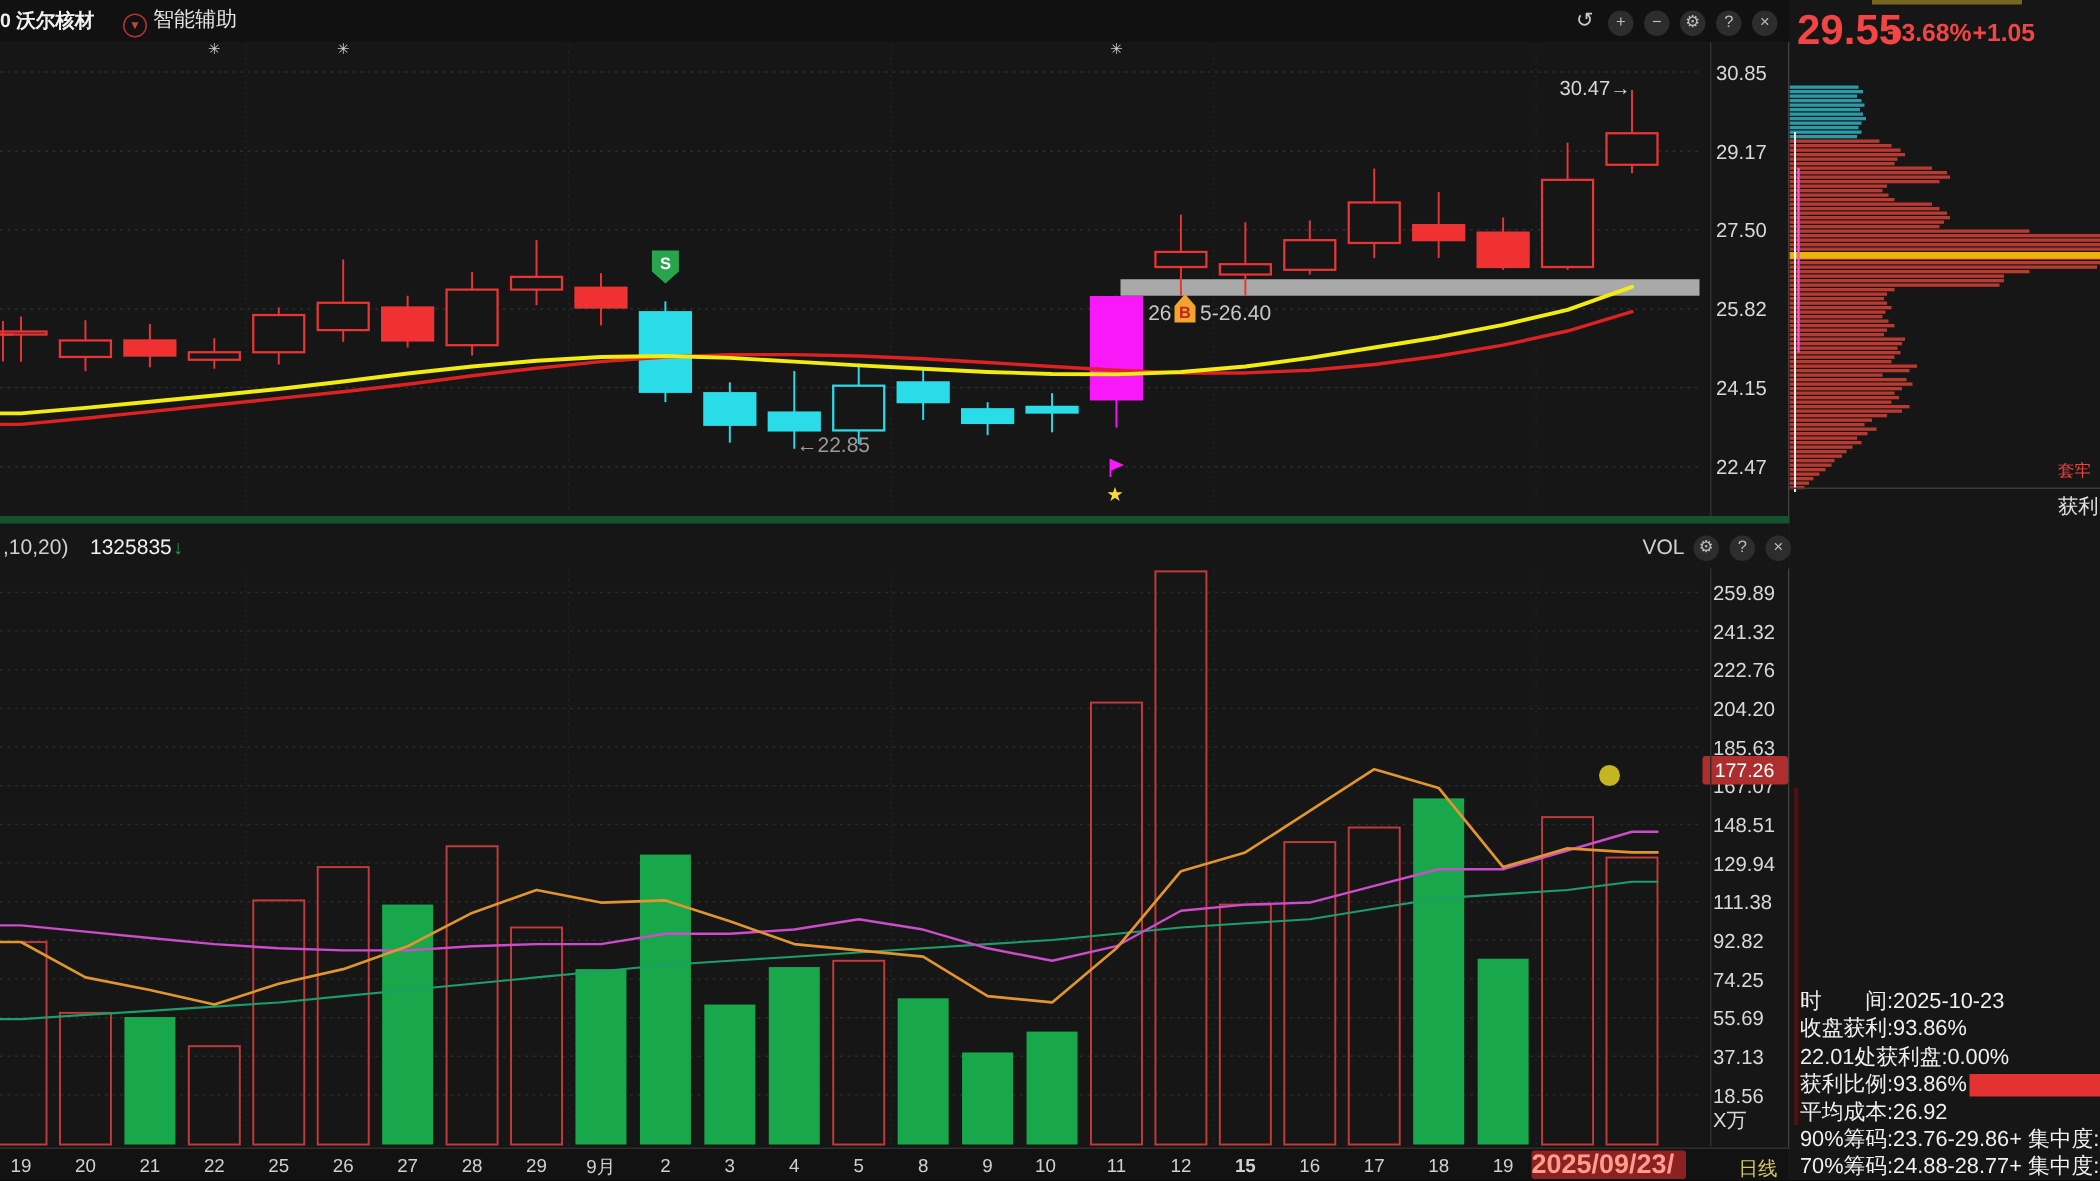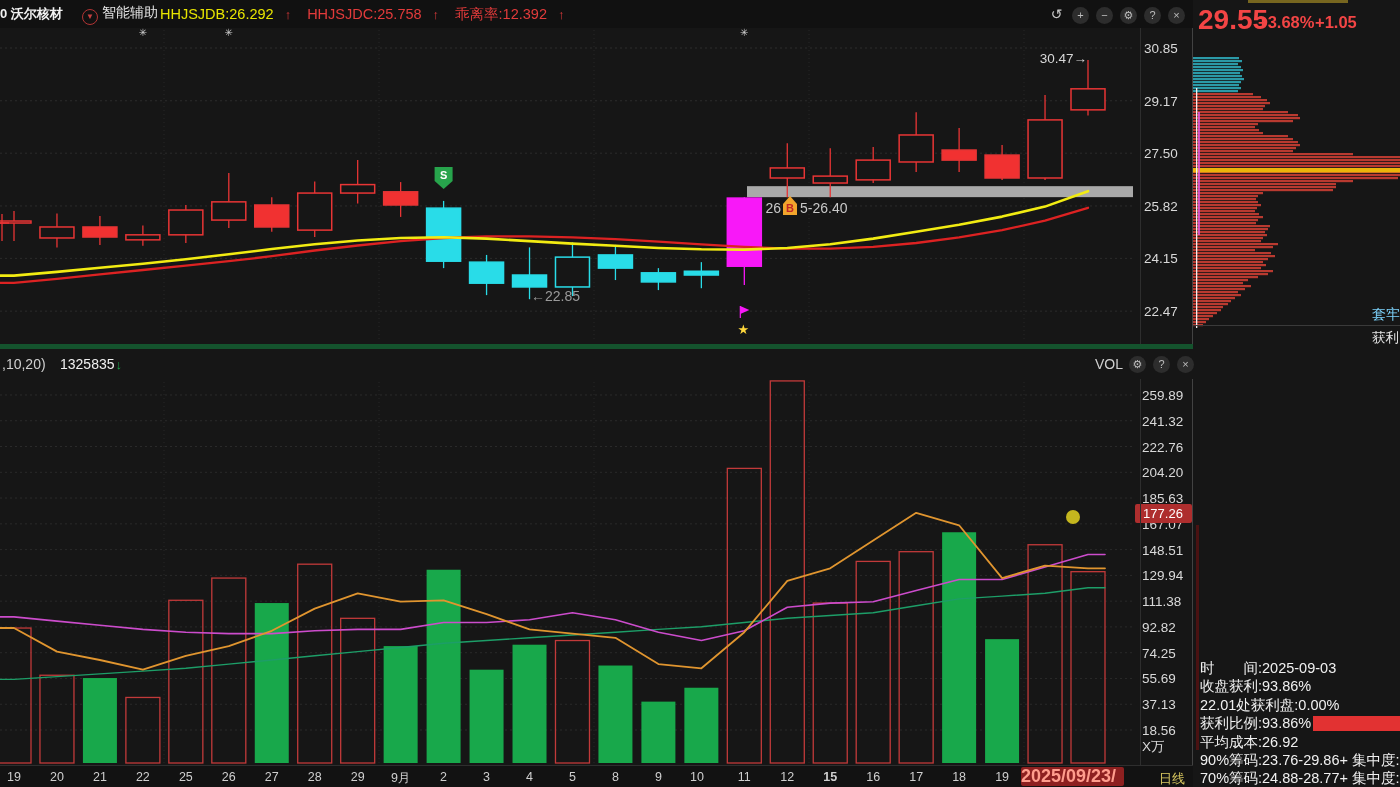--- a/index.html
+++ b/index.html
@@ -39,21 +39,21 @@
   
   #vdiv1{position:absolute;left:1140px;top:28px;width:1px;height:737px;background:#2e2e2e;}
   #vdiv2{position:absolute;left:1192px;top:0;width:1px;height:787px;background:#424242;}
   
   #rpanel{position:absolute;left:1193px;top:0;width:207px;height:787px;background:#161616;}
   #rfrag{position:absolute;left:55px;top:0;width:100px;height:3px;background:rgba(200,170,40,.55);}
   #rprice{position:absolute;left:5px;top:4px;font-size:28px;font-weight:bold;color:#f34545;}
   #rpct{position:absolute;left:65px;top:13px;font-size:16.5px;font-weight:bold;color:#f34545;}
   #ramt{position:absolute;left:122px;top:13px;font-size:16.5px;font-weight:bold;color:#f34545;}
   #chip{position:absolute;left:0;top:0;width:207px;height:340px;}
-  #rtrap{position:absolute;left:179px;top:306px;font-size:14px;color:#7dd3fc;white-space:nowrap;}
+  #rtrap{position:absolute;left:179px;top:306px;font-size:11px;color:#ef4444;white-space:nowrap;}
   #rdivider{position:absolute;left:0;top:325px;width:207px;height:1px;background:#3a3a3a;}
   #rprofit{position:absolute;left:179px;top:329px;font-size:13.5px;color:#e2e2e2;white-space:nowrap;}
   #rline{position:absolute;left:3px;top:525px;width:3px;height:225px;background:#4a1212;}
   #rstats{position:absolute;left:7px;top:659px;width:200px;font-size:14.5px;line-height:18.4px;
           color:#f0f0f0;white-space:nowrap;overflow:hidden;}
   #rredbar{position:absolute;left:120px;top:716px;width:87px;height:15px;background:#e23232;}
   svg text{font-family:"Liberation Sans",sans-serif;}
 </style>
 </head>
 <body>
@@ -266,21 +266,20 @@
       <rect x="1135" y="504" width="57" height="19" rx="2" fill="#ae2e2e"></rect>
       <text x="1163" y="518" text-anchor="middle" font-size="13" fill="#fff">177.26</text>
       <circle cx="1073" cy="517" r="7" fill="#c4b61e"></circle>
     </svg>
 
   <div id="kheader">
     <span id="symbol">0 沃尔核材</span>
     <span id="assist">
       <span class="assist-ico">▼</span><span>智能辅助</span>
     </span>
-    <span id="kind"><span class="ind" style="color: rgb(232, 229, 0);">HHJSJDB:26.292</span><span class="arr up">↑</span><span class="ind" style="color: rgb(226, 59, 59);">HHJSJDC:25.758</span><span class="arr up">↑</span><span class="ind" style="color: rgb(226, 59, 59);">乖离率:12.392</span><span class="arr up">↑</span></span>
     <span id="kicons"><span class="cico plain">↺</span><span class="cico">+</span><span class="cico">−</span><span class="cico">⚙</span><span class="cico">?</span><span class="cico">×</span></span>
   </div>
 
   <div id="vheader">
     <span id="vparams">,10,20)</span>
     <span id="vvalue"><span>1325835</span><span class="arr down">↓</span></span>
     <span id="vtitle">VOL</span>
     <span id="vicons"><span class="cico">⚙</span><span class="cico">?</span><span class="cico">×</span></span>
   </div>
 
@@ -414,21 +413,21 @@
         <rect x="0" y="324" width="10" height="2.2" fill="#b93a30"></rect>
         <rect x="0" y="168" width="207" height="4.5" fill="#ecb40a"></rect>
         <rect x="3" y="88" width="1.3" height="240" fill="#f0f0f0"></rect>
         <rect x="5.2" y="112" width="1.6" height="123" fill="#e85ae8"></rect>
       </svg>
     <div id="rtrap">套牢</div>
     <div id="rdivider"></div>
     <div id="rprofit">获利</div>
     <div id="rline"></div>
     <div id="rstats">
-        <div>时　　间:2025-09-03</div>
+        <div>时　　间:2025-10-23</div>
         <div>收盘获利:93.86%</div>
         <div>22.01处获利盘:0.00%</div>
         <div>获利比例:93.86%</div>
         <div>平均成本:26.92</div>
         <div>90%筹码:23.76-29.86+ 集中度:11</div>
         <div>70%筹码:24.88-28.77+ 集中度:7.</div>
       </div>
     <div id="rredbar"></div>
   </div>
 </div>

